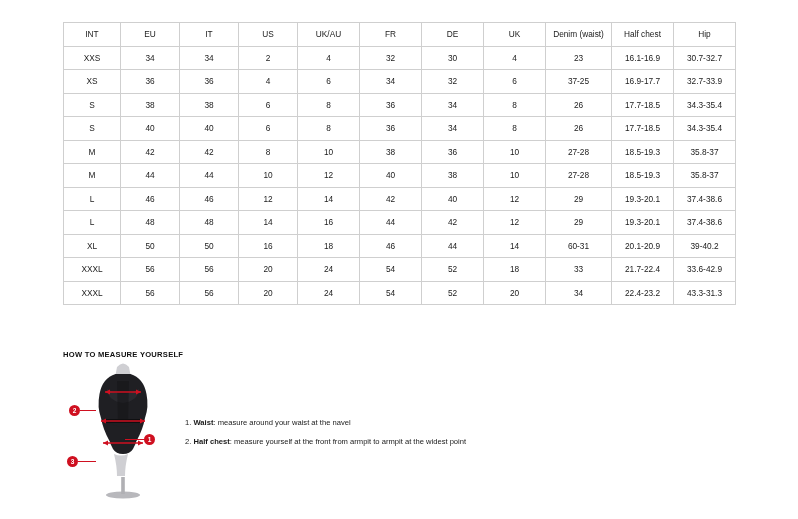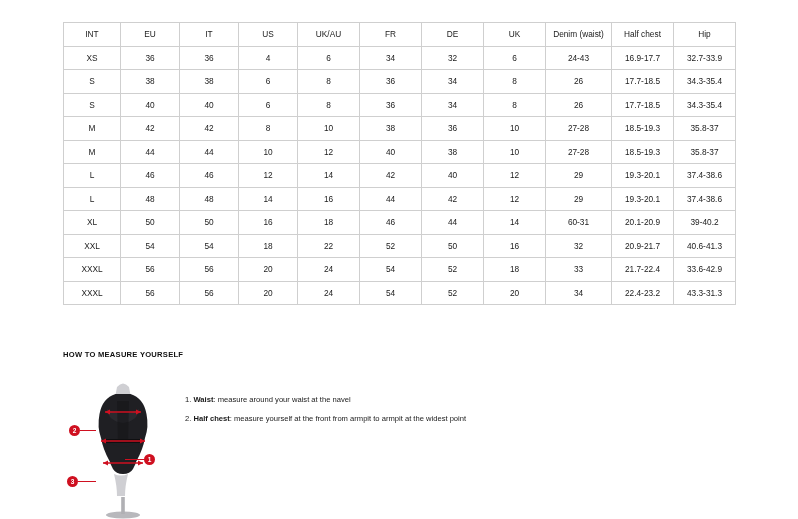--- a/index.html
+++ b/index.html
@@ -62,26 +62,26 @@
     position: absolute;
     left: 63px;
     top: 350px;
     width: 680px;
   }
   .measure-title {
     font-size: 7.6px;
     font-weight: bold;
     letter-spacing: 0.25px;
     color: #111;
-    margin: 0 0 20px 0;
+    margin: 0 0 0 0;
   }
   .measure-body {
     position: relative;
     display: flex;
-    align-items: flex-start;
+    align-items: center;
   }
   .figure-col {
     width: 118px;
     position: relative;
     height: 140px;
     flex: 0 0 118px;
   }
   .notes-col {
     padding-top: 16px;
     margin-left: 4px;
@@ -160,29 +160,42 @@
           <th>FR</th>
           <th>DE</th>
           <th>UK</th>
           <th>Denim (waist)</th>
           <th>Half chest</th>
           <th>Hip</th>
         </tr>
       </thead>
       <tbody>
         <tr>
+          <td>XXS</td>
+          <td>34</td>
+          <td>34</td>
+          <td>2</td>
+          <td>4</td>
+          <td>32</td>
+          <td>30</td>
+          <td>4</td>
+          <td>23</td>
+          <td>16.1-16.9</td>
+          <td>30.7-32.7</td>
+        </tr>
+        <tr>
           <td>XS</td>
           <td>36</td>
           <td>36</td>
           <td>4</td>
           <td>6</td>
           <td>34</td>
           <td>32</td>
           <td>6</td>
-          <td>24-43</td>
+          <td>37-25</td>
           <td>16.9-17.7</td>
           <td>32.7-33.9</td>
         </tr>
         <tr>
           <td>S</td>
           <td>38</td>
           <td>38</td>
           <td>6</td>
           <td>8</td>
           <td>36</td>
@@ -264,33 +277,20 @@
           <td>16</td>
           <td>18</td>
           <td>46</td>
           <td>44</td>
           <td>14</td>
           <td>60-31</td>
           <td>20.1-20.9</td>
           <td>39-40.2</td>
         </tr>
         <tr>
-          <td>XXL</td>
-          <td>54</td>
-          <td>54</td>
-          <td>18</td>
-          <td>22</td>
-          <td>52</td>
-          <td>50</td>
-          <td>16</td>
-          <td>32</td>
-          <td>20.9-21.7</td>
-          <td>40.6-41.3</td>
-        </tr>
-        <tr>
           <td>XXXL</td>
           <td>56</td>
           <td>56</td>
           <td>20</td>
           <td>24</td>
           <td>54</td>
           <td>52</td>
           <td>18</td>
           <td>33</td>
           <td>21.7-22.4</td>

